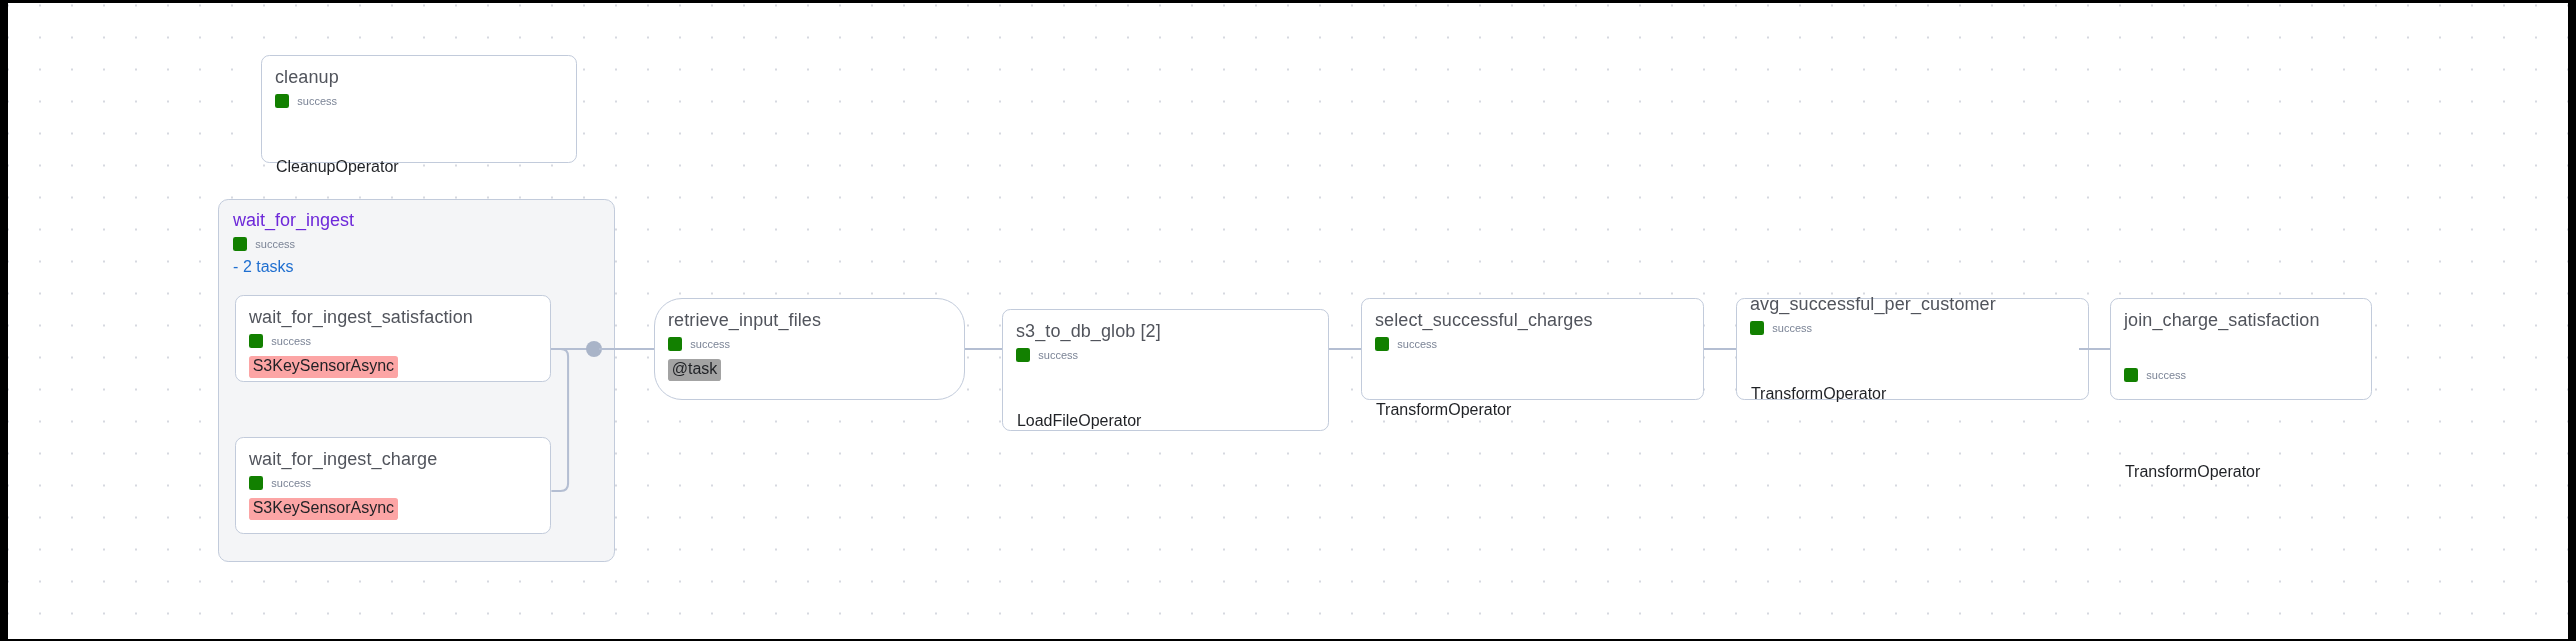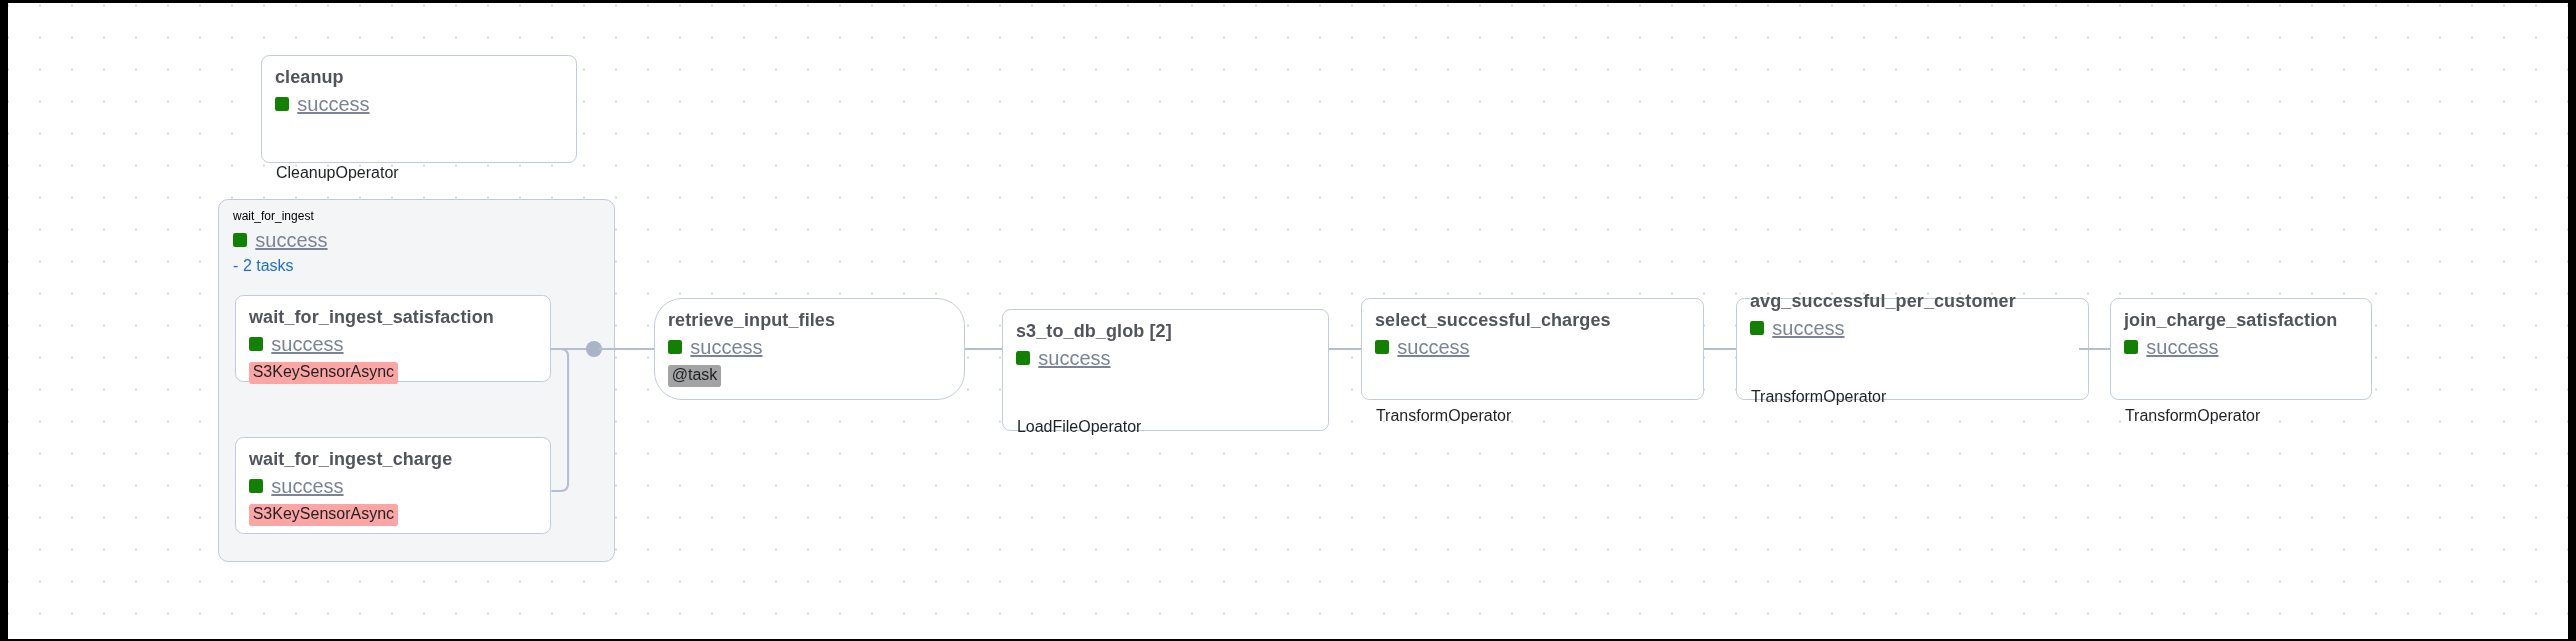--- a/index.html
+++ b/index.html
@@ -34,40 +34,38 @@
     flex-direction: column;
     justify-content: flex-start;
     box-shadow: 0 0 0 0 rgba(0,0,0,0);
   }
   .node-title {
     font-size: 18px;
     color: #51545c;
     line-height: 1.15;
     letter-spacing: 0.1px;
     white-space: nowrap;
-    font-weight: bold;
   }
   .node-status {
     display: flex;
     align-items: center;
     gap: 8.3px;
     margin-top: 6.5px;
   }
   .status-swatch {
     width: 14px; height: 14px;
     border-radius: 2.3px;
     display: inline-block;
     flex: none;
   }
   .status-label {
-    font-size: 20px;
+    font-size: 11px;
     color: #7b8496;
     line-height: 1;
     white-space: nowrap;
-    text-decoration: underline;
   }
   .node-operator {
     margin-top: 7.4px;
     font-size: 16px;
     color: #1f2125;
     line-height: 1.25;
     align-self: flex-start;
     padding: 0.9px 3.7px 1.9px 3.7px;
     border-radius: 2.8px;
     white-space: nowrap;
@@ -84,22 +82,22 @@
     border-radius: 10.2px;
   }
   .group-header {
     position: absolute;
     left: 14px;
     top: 10.2px;
     display: flex;
     flex-direction: column;
   }
   .group-title {
-    font-size: 12px;
-    color: #000000;
+    font-size: 18px;
+    color: #6d28d9;
     line-height: 1.15;
     white-space: nowrap;
   }
   .group-status {
     display: flex;
     align-items: center;
     gap: 8.3px;
     margin-top: 6.5px;
   }
   .group-toggle {
@@ -220,21 +218,21 @@
     <div class="node-title">avg_successful_per_customer</div>
     <div class="node-status">
       <span class="status-swatch" style="background:#128000"></span>
       <span class="status-label">success</span>
     </div>
     <div class="node-operator op-plain">TransformOperator</div>
   </div>
 
   <div class="edge-line edge-h" style="left:2071px; top:345px; width:32px;"></div>
 
-  <div class="node" style="left:2102px; top:295px; width:262px; height:102px;">
+  <div class="node" style="left:2102px; top:295px; width:262px; height:102px;gap:31px;">
     <div class="node-title">join_charge_satisfaction</div>
     <div class="node-status">
       <span class="status-swatch" style="background:#128000"></span>
       <span class="status-label">success</span>
     </div>
     <div class="node-operator op-plain">TransformOperator</div>
   </div>
 
 </div>
 

